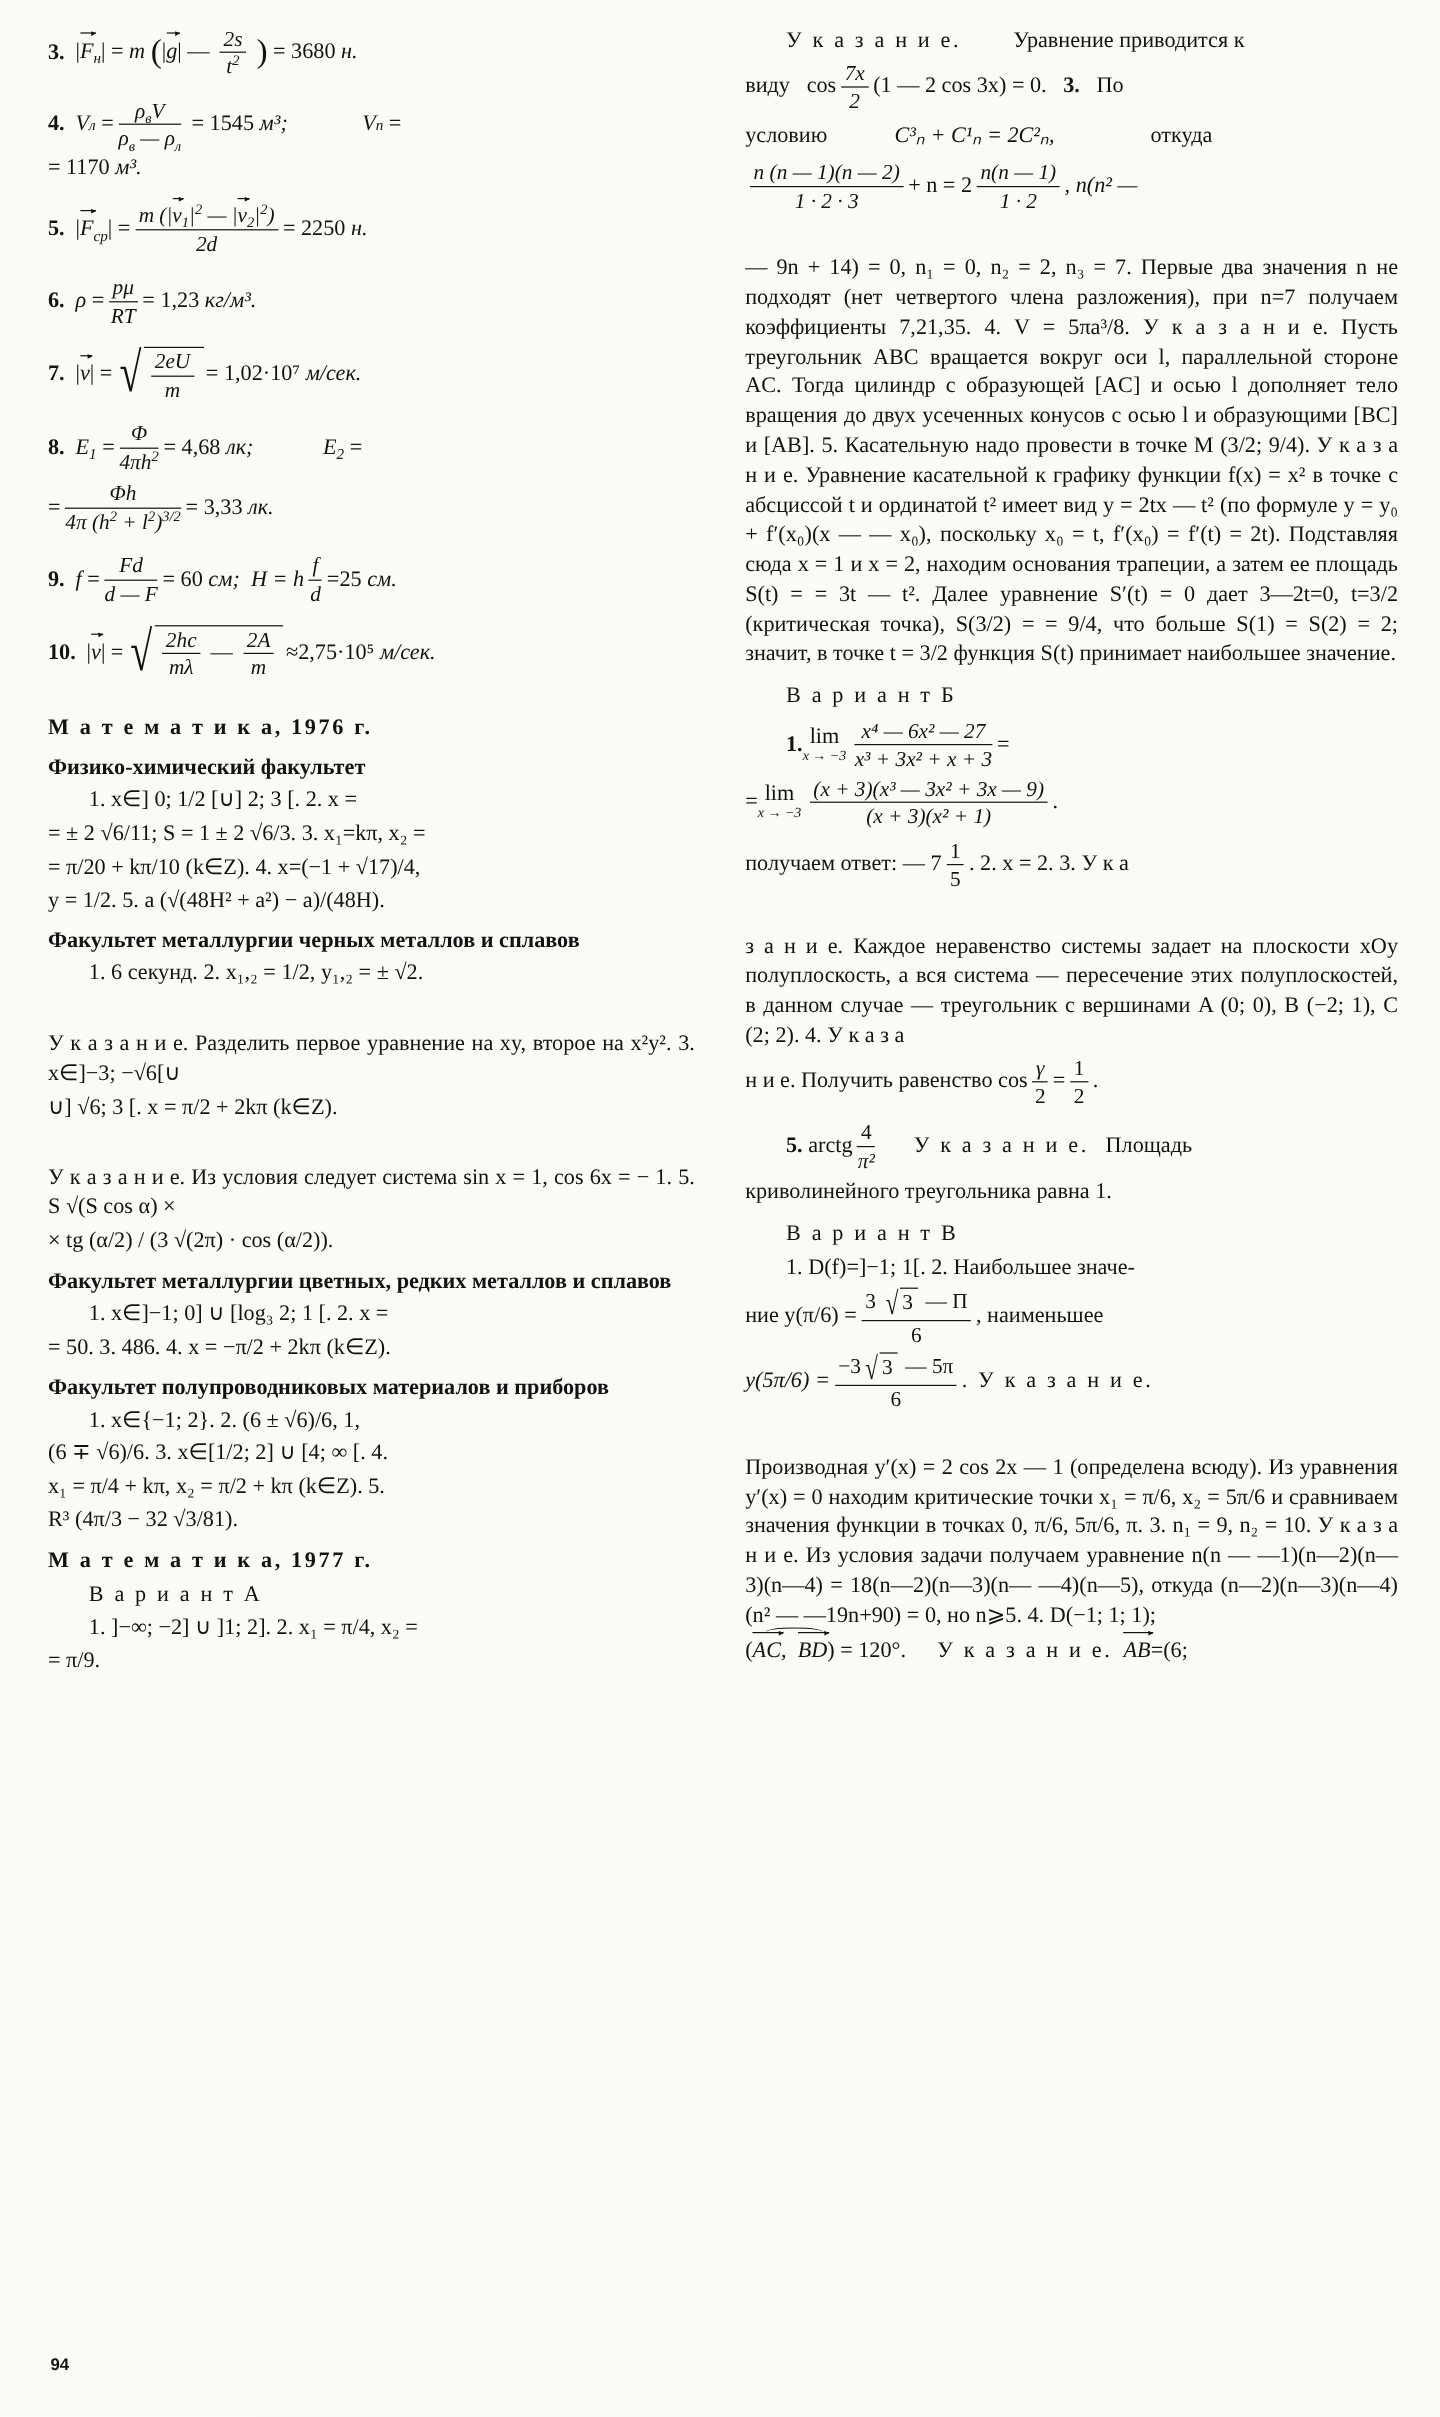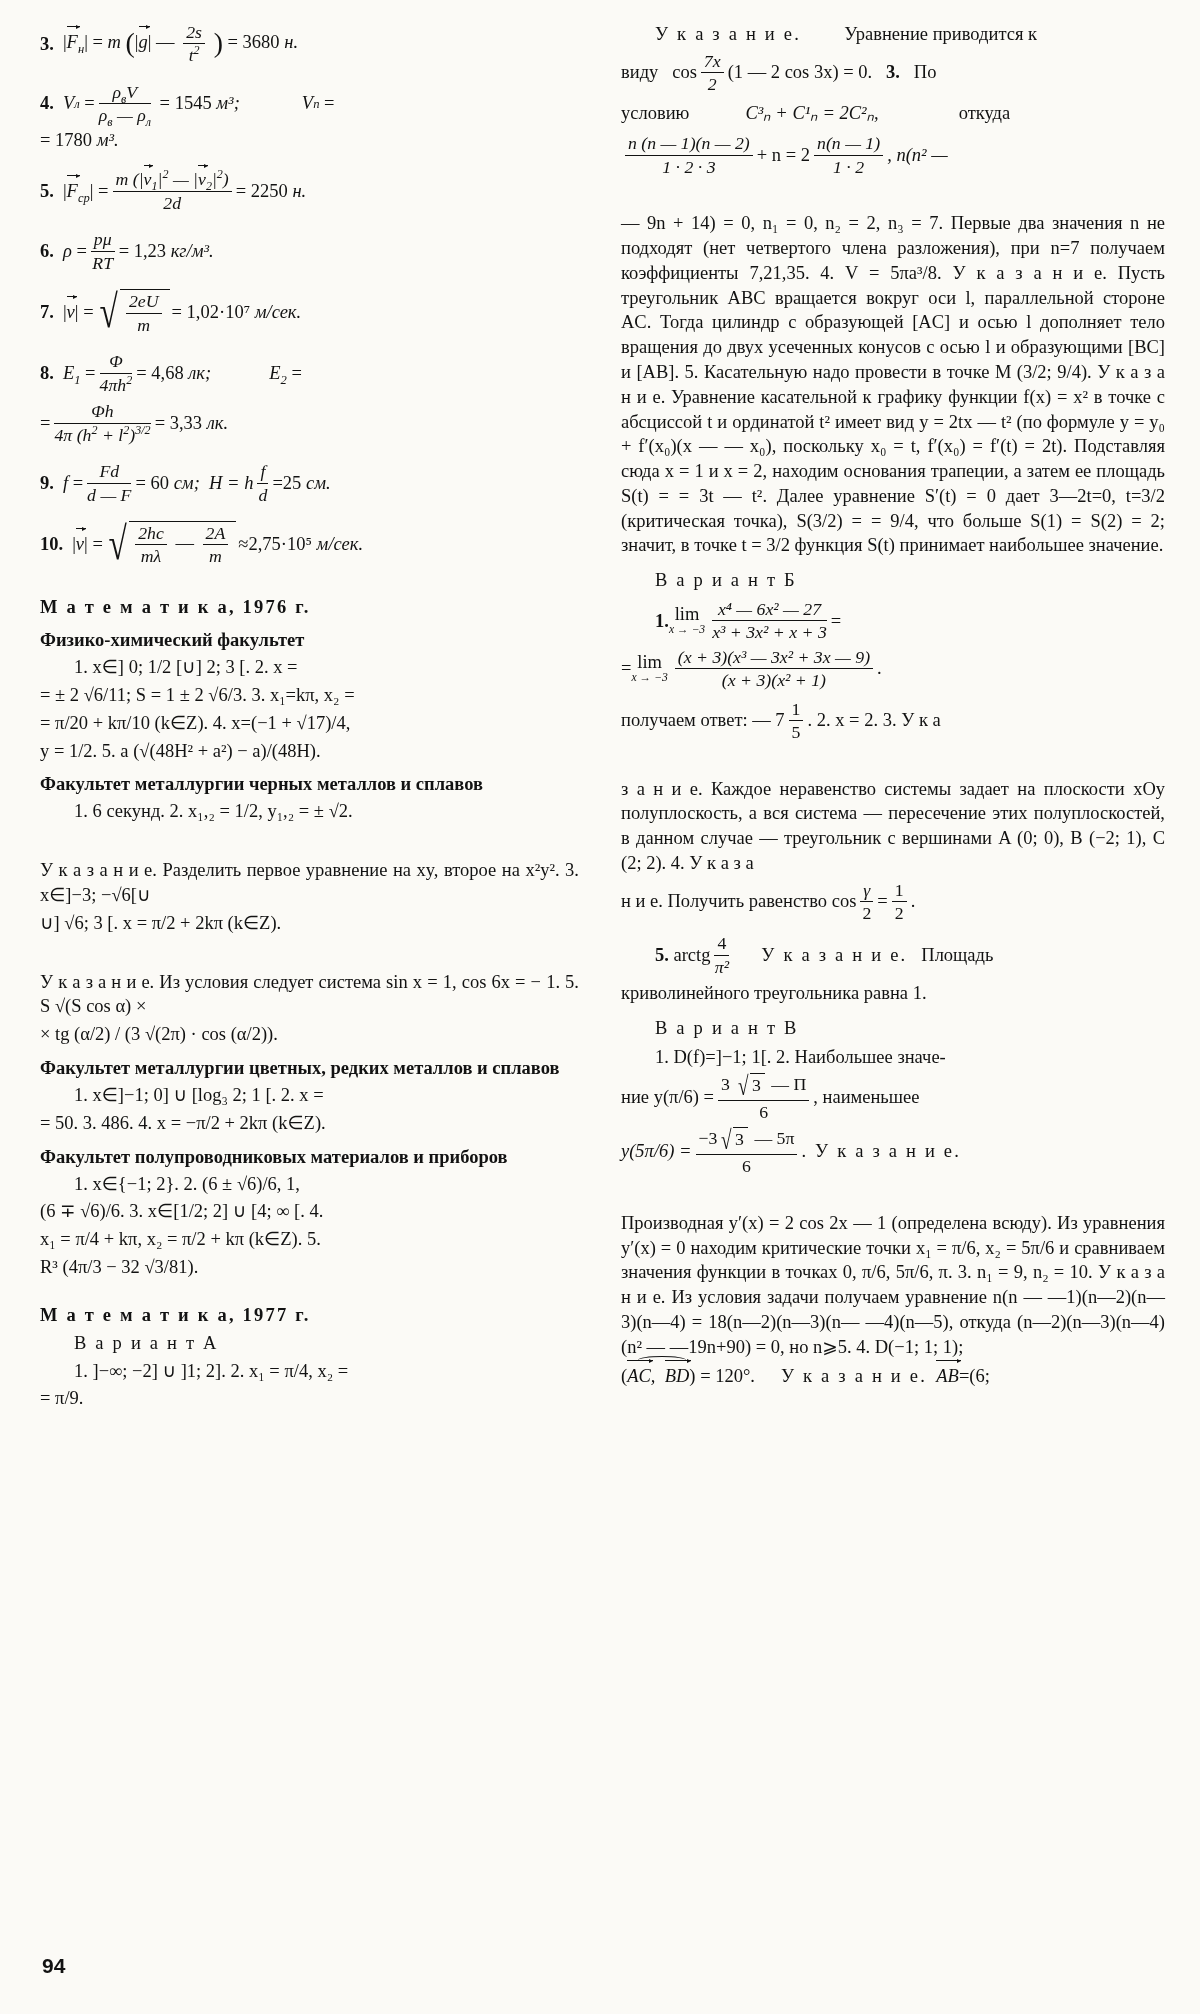--- a/index.html
+++ b/index.html
@@ -39,21 +39,21 @@
   p { margin: 0 0 3px 0; }
   .ind { text-indent: 34px; }
   .justify { text-align: justify; margin-top: 34px; }
   .bold { font-weight: bold; }
   .sp { letter-spacing: 2.2px; }
   .heading {
     font-weight: bold;
     margin: 13px 0 4px 0;
     line-height: 1.3;
   }
-  .heading.tight { margin-top: 23px; }
+  .heading.tight { margin-top: 9px; }
   .subheading {
     font-weight: bold;
     margin: 9px 0 3px 0;
     line-height: 1.3;
   }
   .eqline {
     margin: 0 0 16px 0;
     white-space: nowrap;
   }
   .eqrow {
@@ -145,21 +145,21 @@
     top: -7px;
     height: 7px;
     border-top: 1.4px solid #121212;
     border-radius: 60% 60% 0 0;
   }
   .pageno {
     position: absolute;
     left: 42px;
     bottom: 36px;
     font-weight: bold;
-    font-size: 21px;
+    font-size: 14px;
     font-family: "Liberation Sans", sans-serif;
   }
   .noindent { text-indent: 0; }
 </style>
 </head>
 <body>
 
 <div class="page">
 
   <div class="columns">
@@ -188,21 +188,21 @@
           <span class="frac">
             <span class="numr it">ρ<sub>в</sub>V</span>
             <span class="den it">ρ<sub>в</sub> — ρ<sub>л</sub></span>
           </span>
           <span>&nbsp;= <span>1545</span>&nbsp;<span class="it">м³;</span></span>
           <span style="width:62px;display:inline-block;"></span>
           <span class="it">V</span>
             <sub class="it">п</sub>
             <span>&nbsp;=</span>
         </span>
-        <div class="noindent" style="margin-top:2px;">= <span>1780</span>&nbsp;<span class="it">м³.</span></div>
+        <div class="noindent" style="margin-top:2px;">= <span>1170</span>&nbsp;<span class="it">м³.</span></div>
       </div>
 
       <div class="eqline">
         <span class="eqrow">
           <span class="num">5.</span>
           <span>|<span class="vec it">F</span><sub class="it">ср</sub>| =</span>
           <span class="frac">
             <span class="numr it">m (|<span class="vec">v</span><sub>1</sub>|<sup>2</sup> — |<span class="vec">v</span><sub>2</sub>|<sup>2</sup>)</span>
             <span class="den it">2d</span>
           </span>

